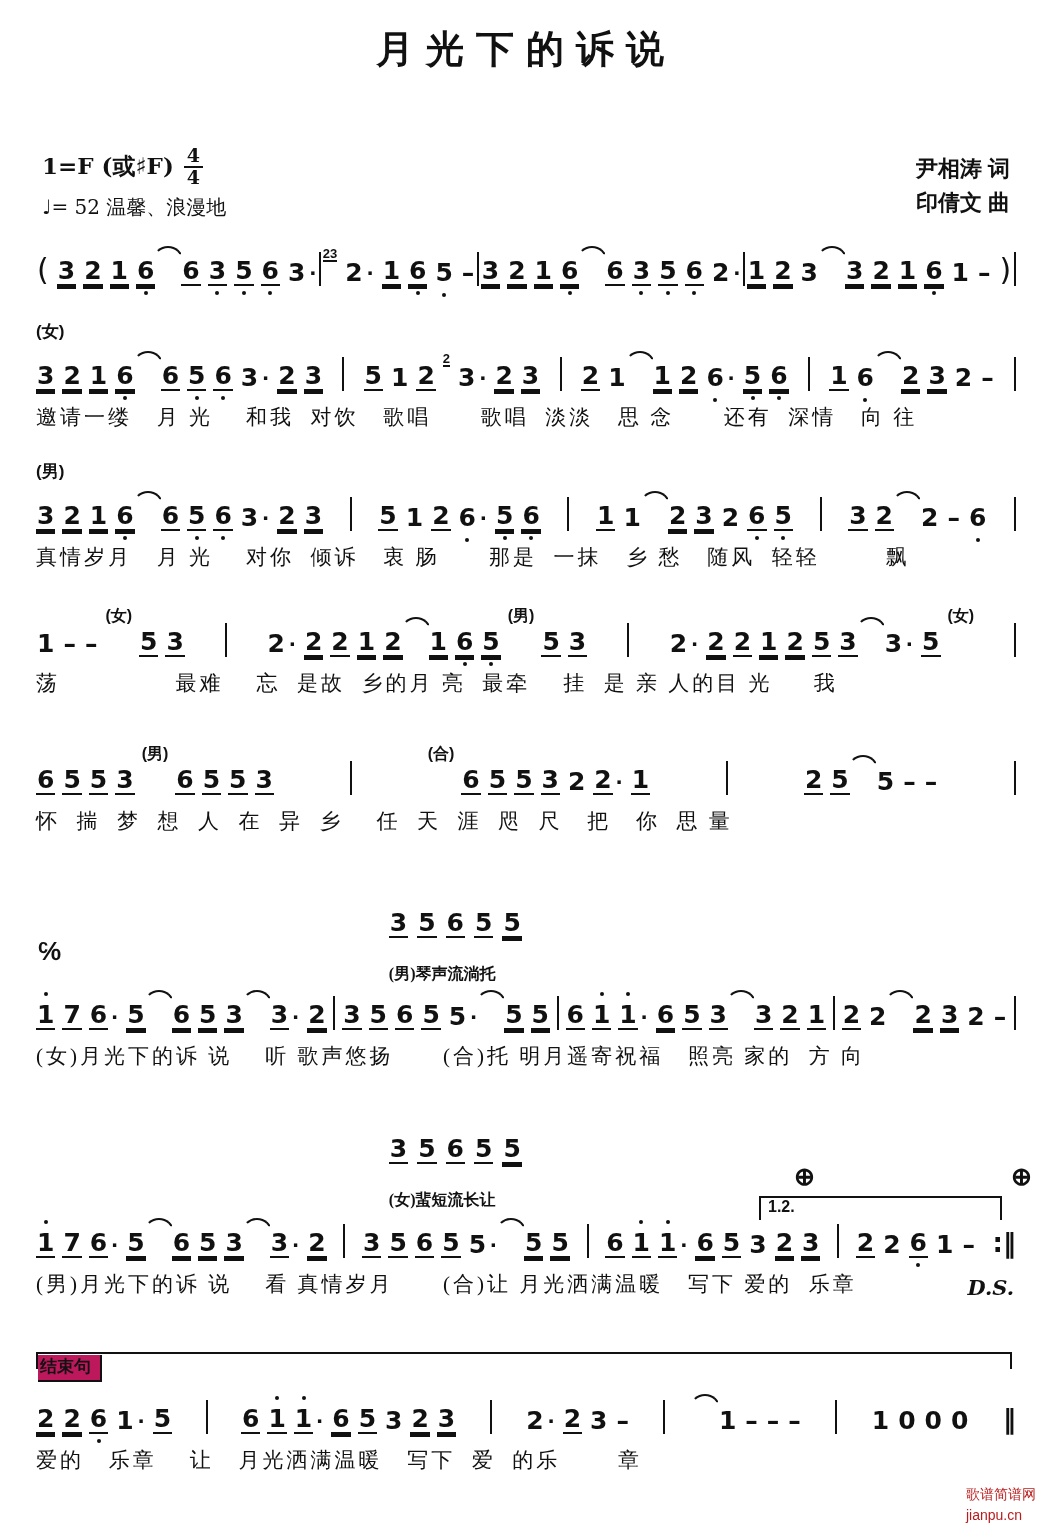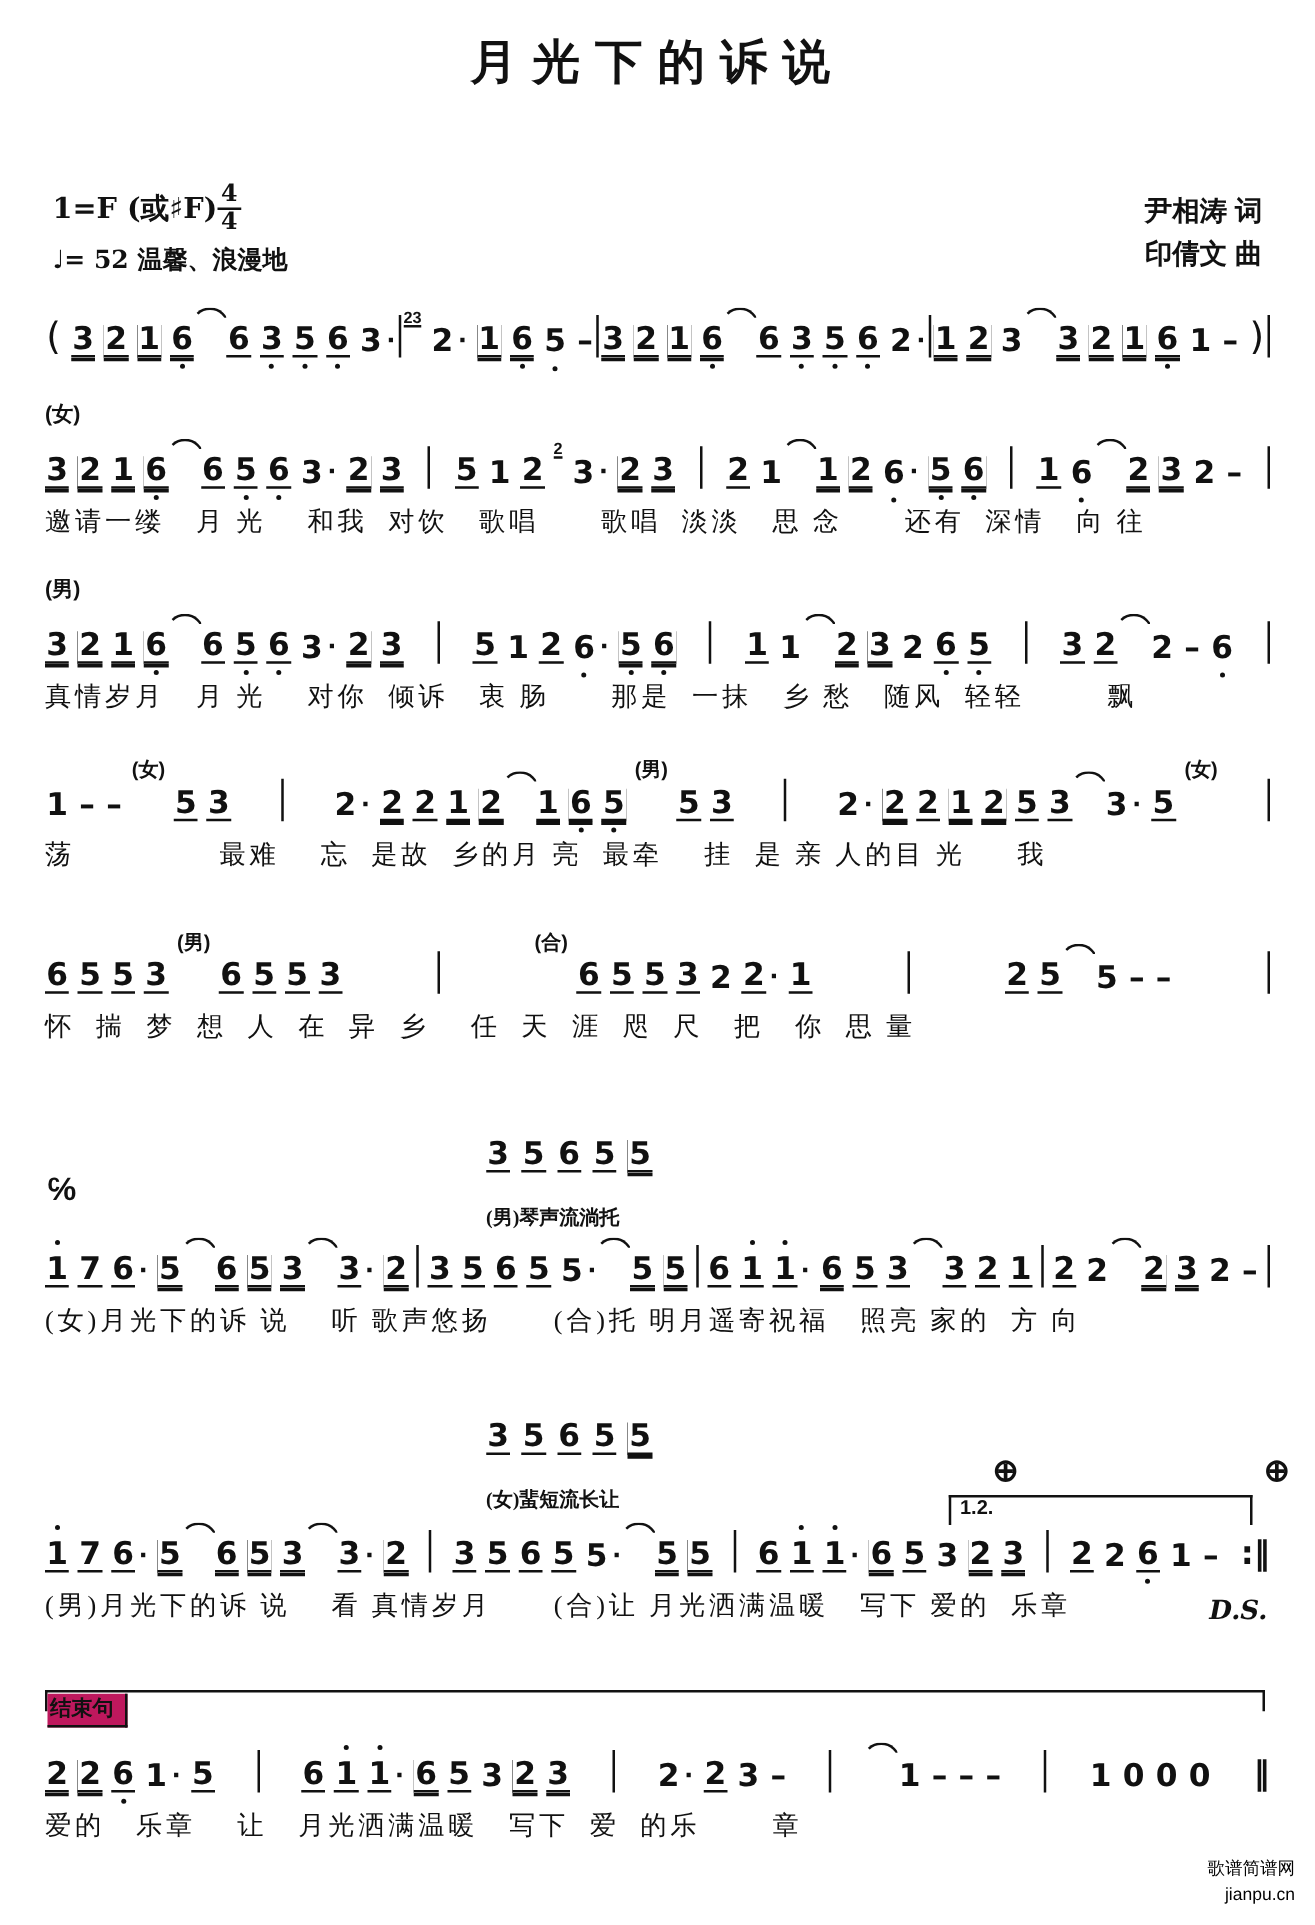--- a/index.html
+++ b/index.html
@@ -2,24 +2,24 @@
 <html><head>
 <meta charset="utf-8">
 <style>
   html,body{margin:0;padding:0;background:#e8e8e8;}
   #page{position:relative;width:1052px;height:1540px;background:#ffffff;margin:0 auto;
         font-family:"Liberation Sans",sans-serif;color:#111;overflow:hidden;}
   .title{position:absolute;top:24px;left:0;width:100%;text-align:center;
          font-size:38px;font-weight:bold;letter-spacing:12px;
          font-family:"DejaVu Sans",sans-serif;}
   .keyline{position:absolute;left:42px;top:146px;font-size:23px;font-weight:bold;
-           font-family:"DejaVu Serif",serif;display:flex;align-items:center;}
+           font-family:"DejaVu Serif",serif;display:flex;align-items:center;gap:10px;}
   .ts{display:inline-flex;flex-direction:column;text-align:center;font-size:19px;line-height:1.05;font-weight:bold;}
   .ts .tn{border-bottom:2px solid #111;padding:0 3px;}
-  .tempoline{position:absolute;left:42px;top:194px;font-size:20px;font-weight:bold;
+  .tempoline{position:absolute;left:42px;top:194px;font-size:20px;font-weight:normal;
              font-family:"DejaVu Serif",serif;text-align:right;}
   .credits{position:absolute;right:42px;top:152px;text-align:right;font-size:22px;
            line-height:1.55;font-weight:600;}
   
   .sys{position:absolute;left:36px;right:36px;}
   .labelrow{font-size:17px;margin-bottom:2px;font-weight:600;}
   .notesrow{display:flex;justify-content:space-between;align-items:flex-end;min-height:46px;}
   .measure{display:flex;align-items:flex-end;gap:7px;}
   .note{position:relative;display:inline-block;font-weight:bold;font-size:25px;
         font-family:"DejaVu Sans",sans-serif;line-height:1.08;padding:0 1px;}
@@ -47,21 +47,21 @@
          border-top:2px solid #111;border-left:2px solid #111;border-right:2px solid #111;}
   .volta span{font-size:16px;font-weight:600;padding-left:7px;display:inline-block;}
   .ds{position:absolute;right:2px;bottom:-2px;font-size:21px;font-weight:bold;font-style:italic;
       font-family:"DejaVu Serif",serif;}
   
   .bracket{position:absolute;left:0;right:4px;top:0;height:15px;
            border-top:2.5px solid #111;border-left:2.5px solid #111;border-right:2.5px solid #111;}
   .bracket-label{position:absolute;left:2px;top:3px;font-size:17px;font-weight:600;background:#be185d;
                  padding:0 9px 2px 2px;border-right:2px solid #111;border-bottom:2px solid #111;}
   .ending-notes{margin-top:36px;}
-  .watermark{position:absolute;right:16px;bottom:14px;text-align:right;color:#000000;
+  .watermark{position:absolute;right:16px;bottom:14px;color:#b91c1c;
              font-size:14px;line-height:1.5;}
 </style>
 </head>
 <body>
 
 <div id="page">
   <div class="title">月光下的诉说</div>
 
   <div class="keyline">
     <span>1=F (或♯F)</span>

